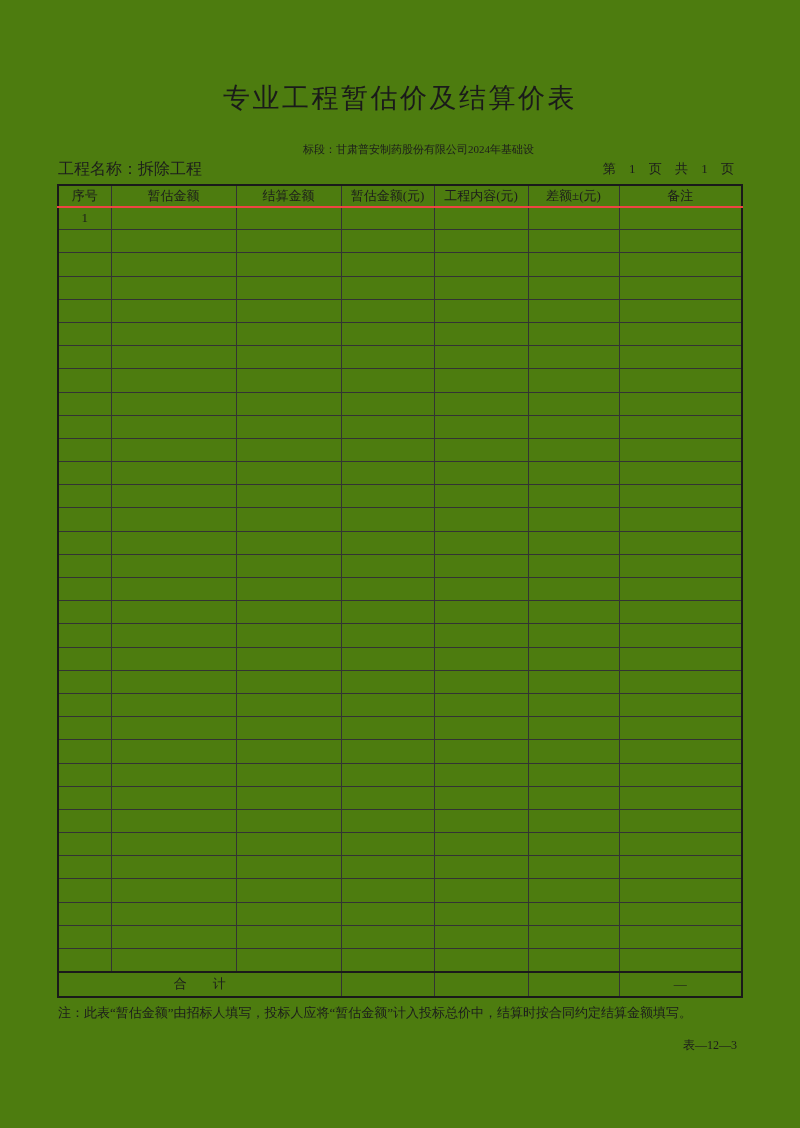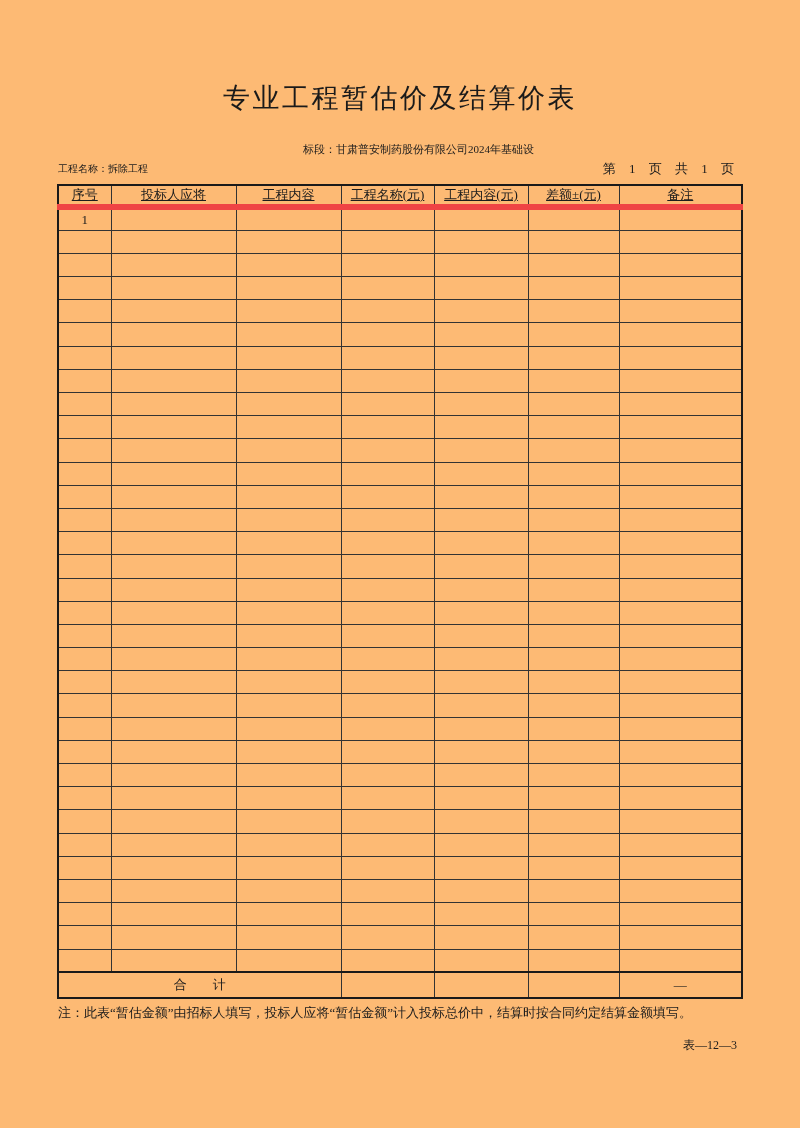--- a/index.html
+++ b/index.html
@@ -5,37 +5,37 @@
   * { margin: 0; padding: 0; box-sizing: border-box; }
   html, body { background: #ffffff; }
   body {
     width: 800px; height: 1128px;
     font-family: "Liberation Serif", "DejaVu Serif", serif;
     color: #1c1c1c;
   }
   .page {
     position: relative;
     width: 800px; height: 1128px;
-    background: #fdba74;
+    background: #4d7c0f;
     overflow: hidden;
   }
   .title {
     position: absolute;
     top: 80px; left: 0;
     width: 800px;
     text-align: center;
     font-size: 27px;
     font-weight: normal;
     letter-spacing: 2.5px;
     color: #1a1a1a;
   }
   .project-line {
     position: absolute;
     left: 58px; top: 160px;
-    font-size: 10px;
+    font-size: 16px;
     line-height: 17px;
     white-space: nowrap;
   }
   .section-block {
     position: absolute;
     left: 303px; top: 141px;
     font-size: 11px;
     line-height: 16.5px;
     white-space: nowrap;
   }
@@ -58,21 +58,21 @@
   .form-table th, .form-table td {
     border: 1px solid #333333;
     font-size: 13px;
     font-weight: normal;
     text-align: center;
     vertical-align: middle;
     padding: 0 2px;
     overflow: hidden;
   }
   .form-table thead tr { height: 21.5px; }
-  .form-table thead th { border-bottom: 6px solid #ef4444; text-decoration: underline; }
+  .form-table thead th { border-bottom: 2px solid #ef4444; }
   .form-table tbody tr { height: 23.2px; }
   .form-table tfoot tr { height: 25.5px; }
   .form-table tfoot td { border-top: 2px solid #1a1a1a; }
   .footnote {
     position: absolute;
     left: 58px; top: 1004px;
     font-size: 13px;
     line-height: 17px;
     white-space: nowrap;
   }
@@ -104,23 +104,23 @@
         <col style="width: 125px;">
         <col style="width: 105px;">
         <col style="width: 93px;">
         <col style="width: 94px;">
         <col style="width: 91px;">
         <col style="width: 123px;">
       </colgroup>
     <thead>
       <tr>
         <th>序号</th>
-        <th>投标人应将</th>
-        <th>工程内容</th>
-        <th>工程名称(元)</th>
+        <th>暂估金额</th>
+        <th>结算金额</th>
+        <th>暂估金额(元)</th>
         <th>工程内容(元)</th>
         <th>差额±(元)</th>
         <th>备注</th>
       </tr>
     </thead>
     <tbody>
         <tr>
           <td>1</td>
           <td></td>
           <td></td>

